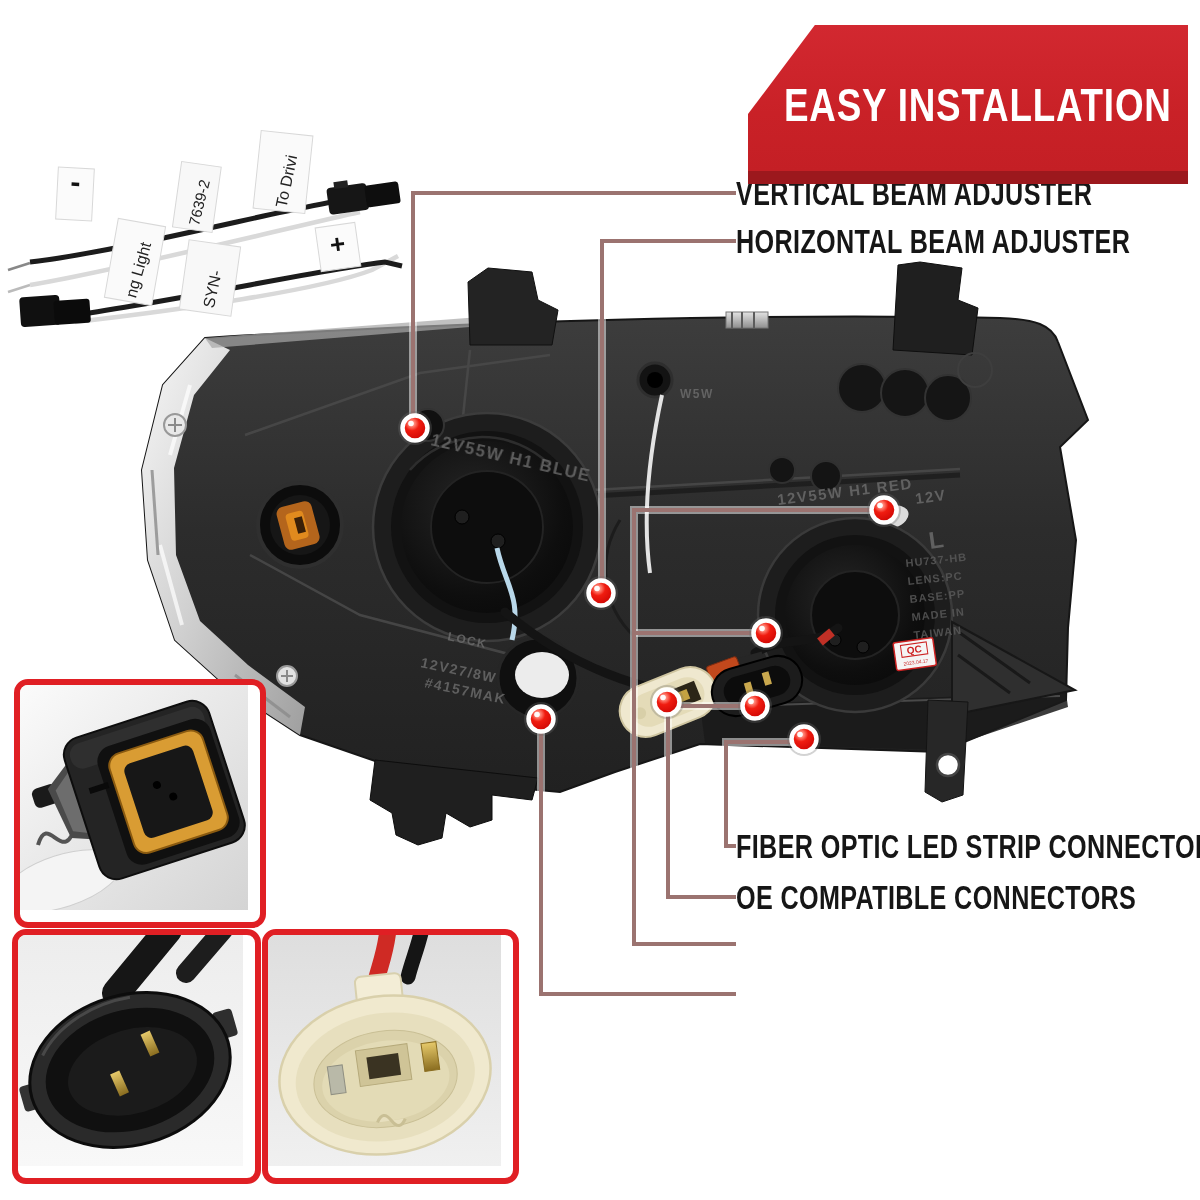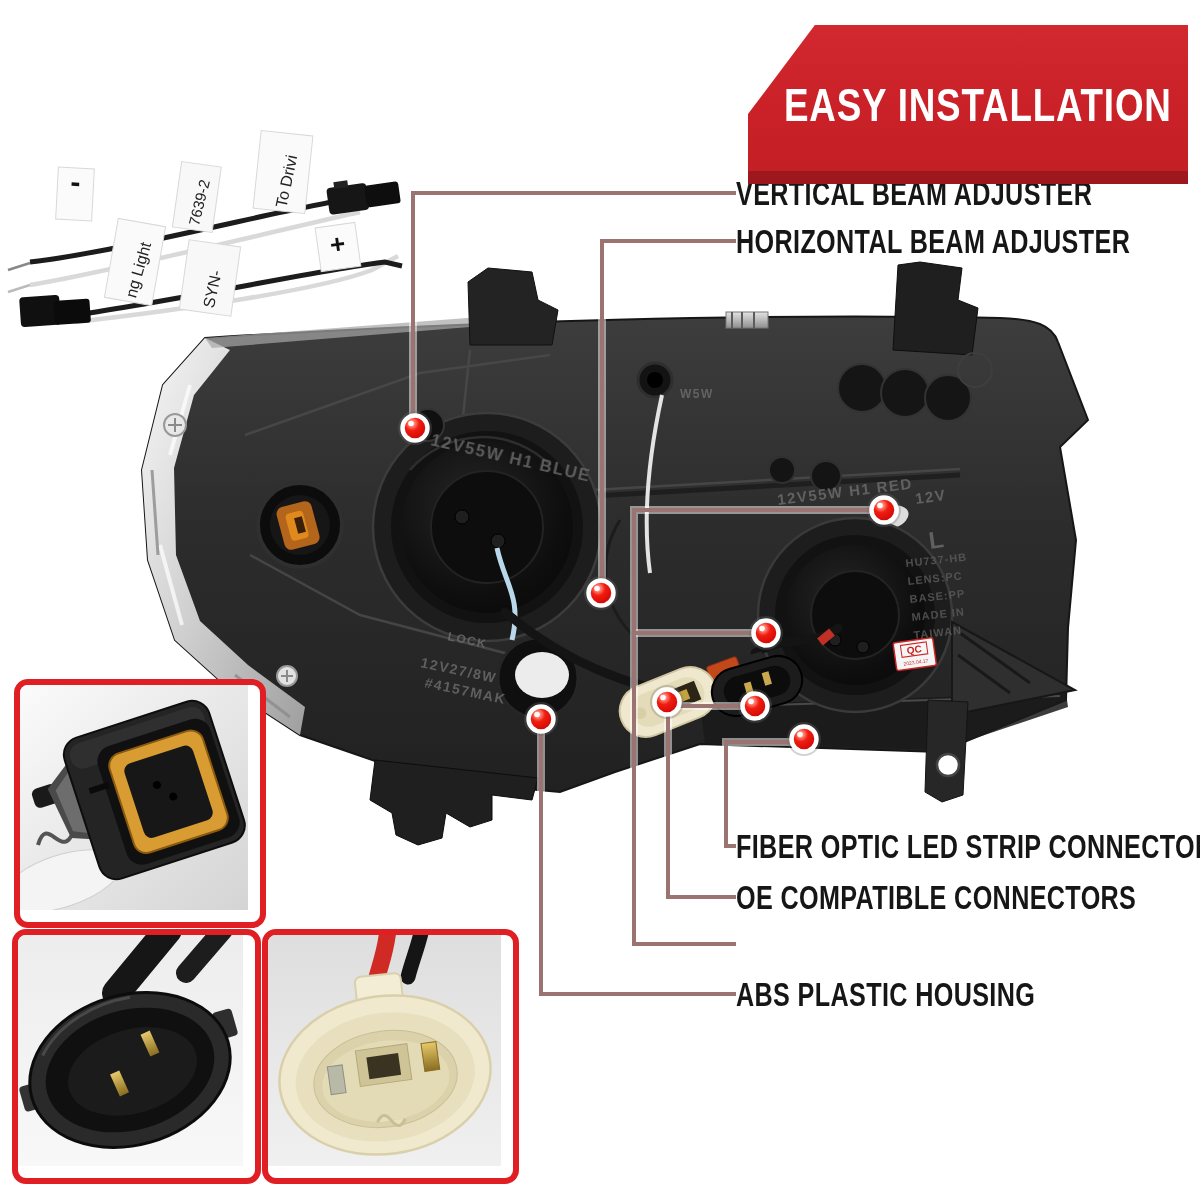--- a/index.html
+++ b/index.html
@@ -412,21 +412,18 @@
     </div>
   <div class="callout-label" style="left:736px;top:221px">
     <span class="cond">HORIZONTAL BEAM ADJUSTER</span>
     </div>
   <div class="callout-label" style="left:736px;top:826px">
     <span class="cond">FIBER OPTIC LED STRIP CONNECTOR</span>
     </div>
   <div class="callout-label" style="left:736px;top:877px">
     <span class="cond">OE COMPATIBLE CONNECTORS</span>
     </div>
-  <div class="callout-label" style="left:736px;top:974px">
-    <span class="cond">ABS PLASTIC HOUSING</span>
-    </div>
 
   <div class="banner">
     <span class="banner-text">EASY INSTALLATION</span>
   </div>
 
 </div>
 
 </body></html>

